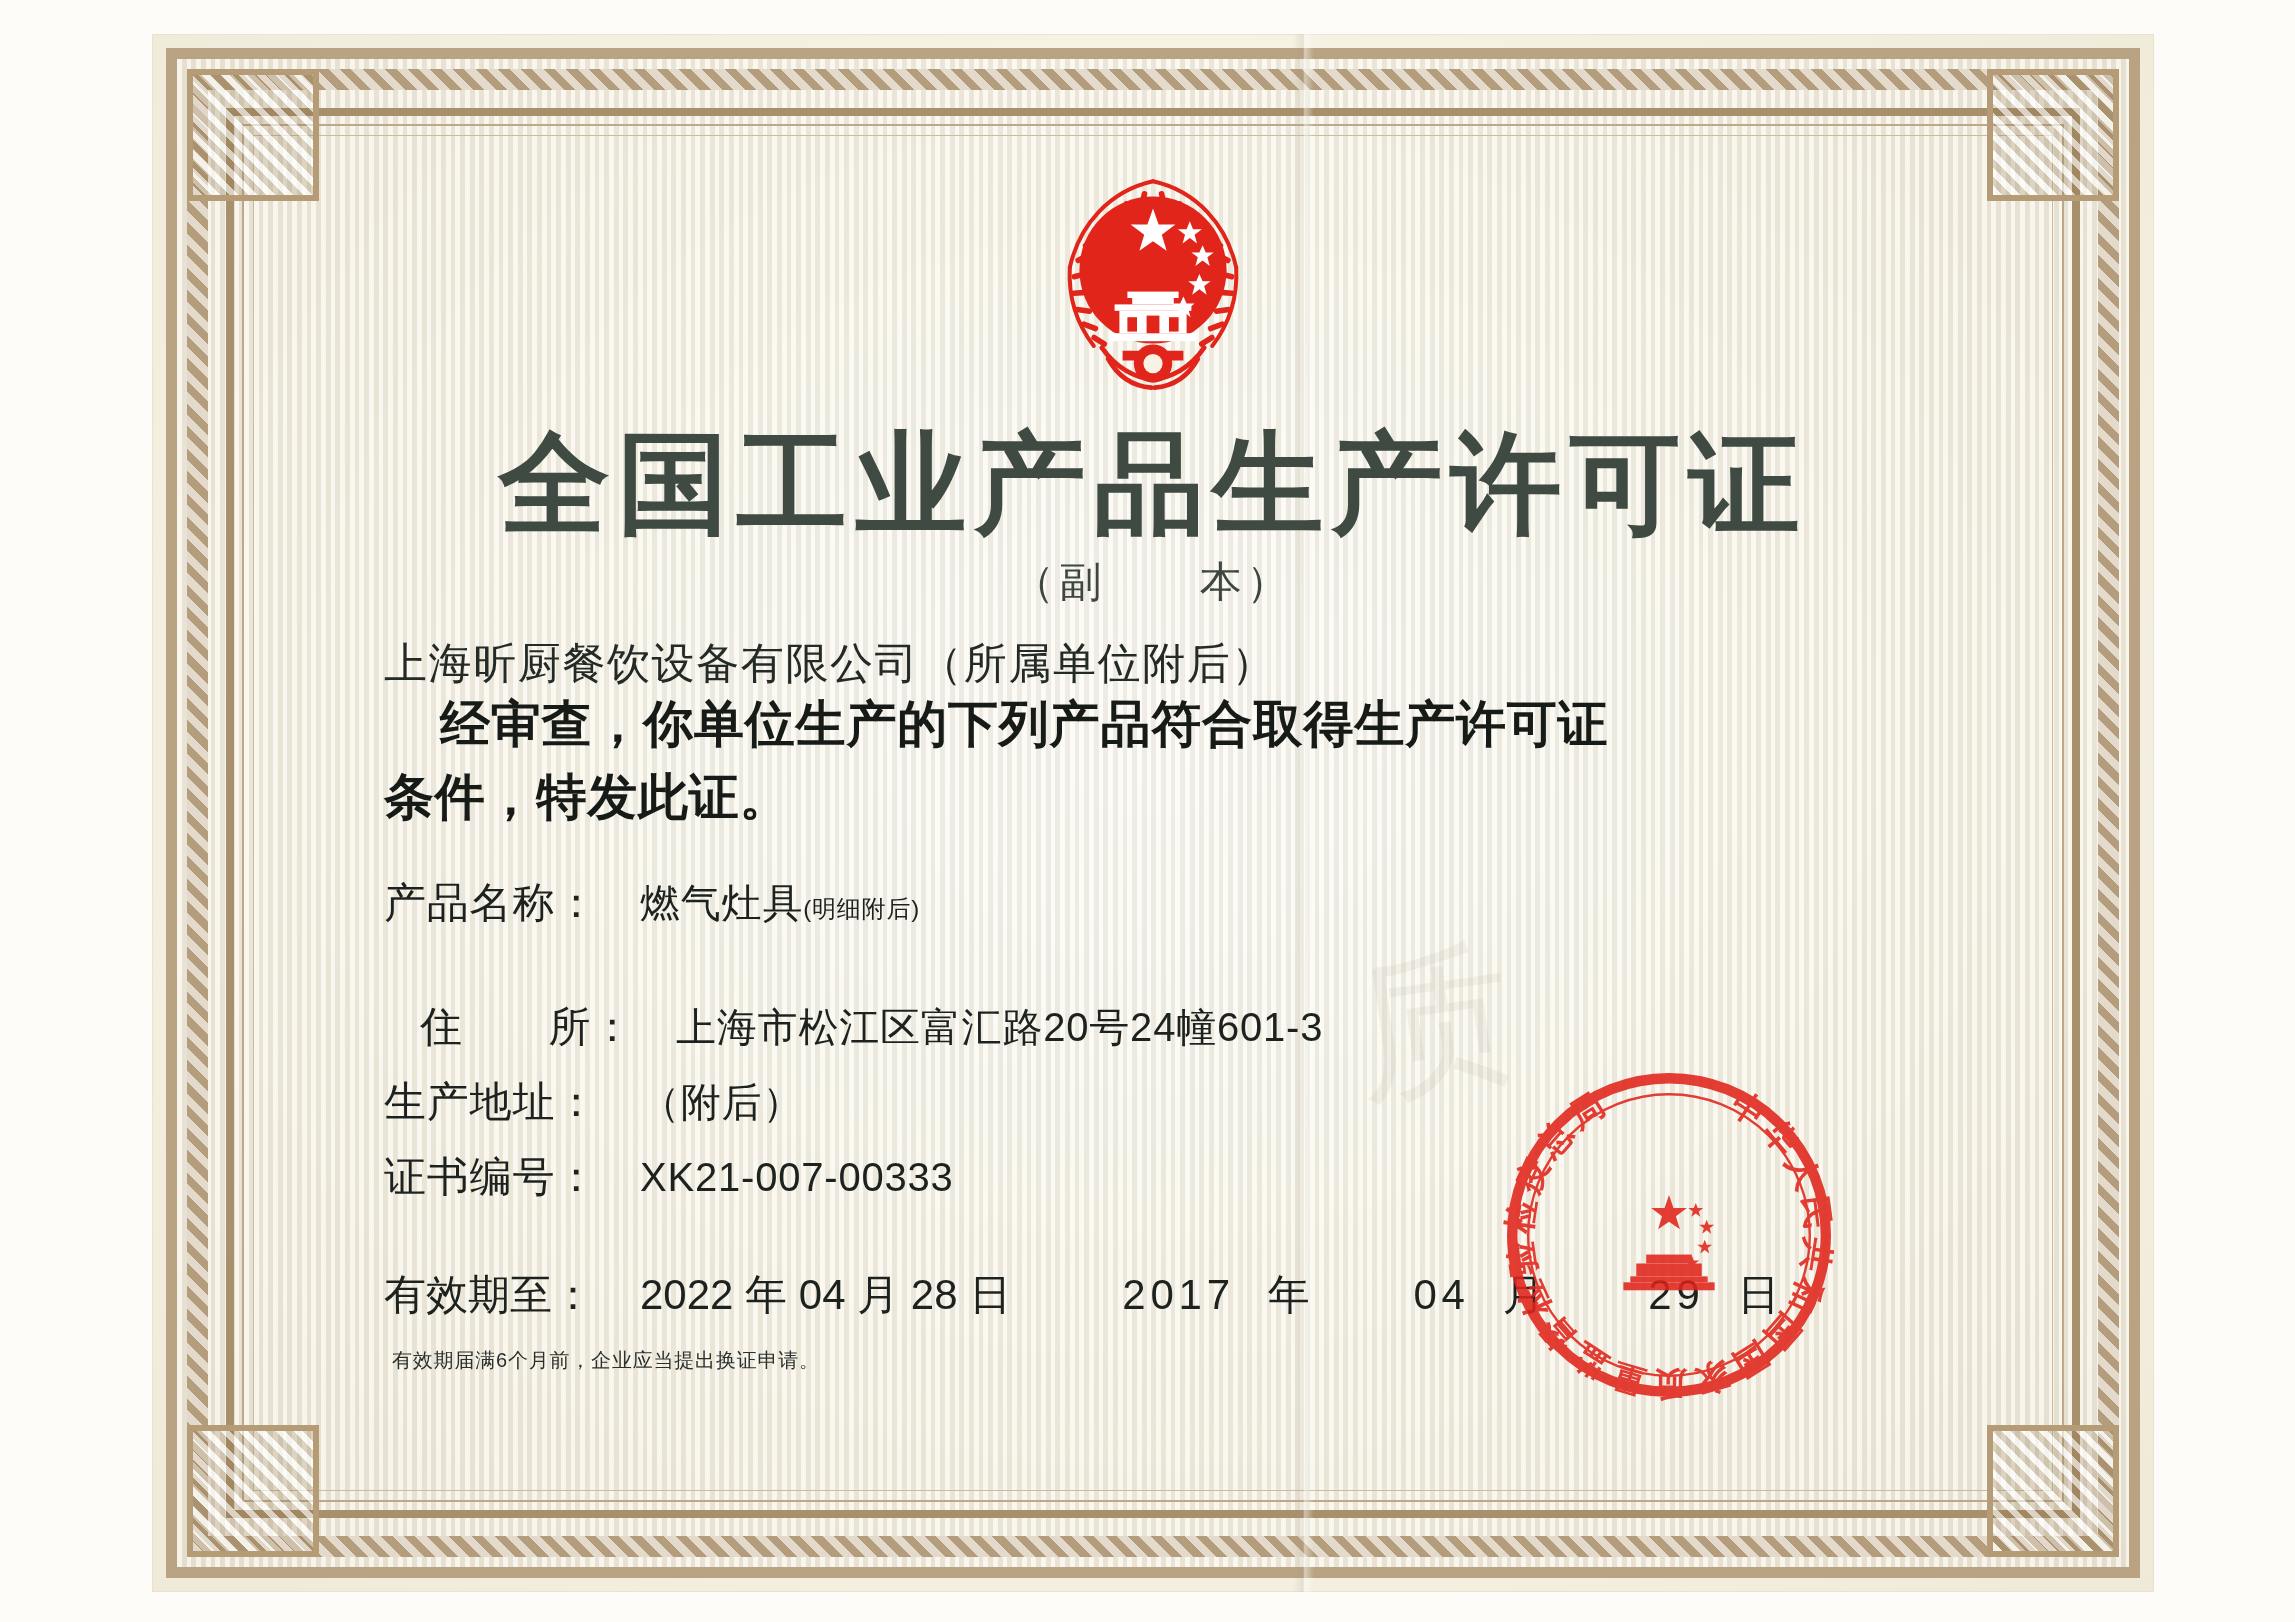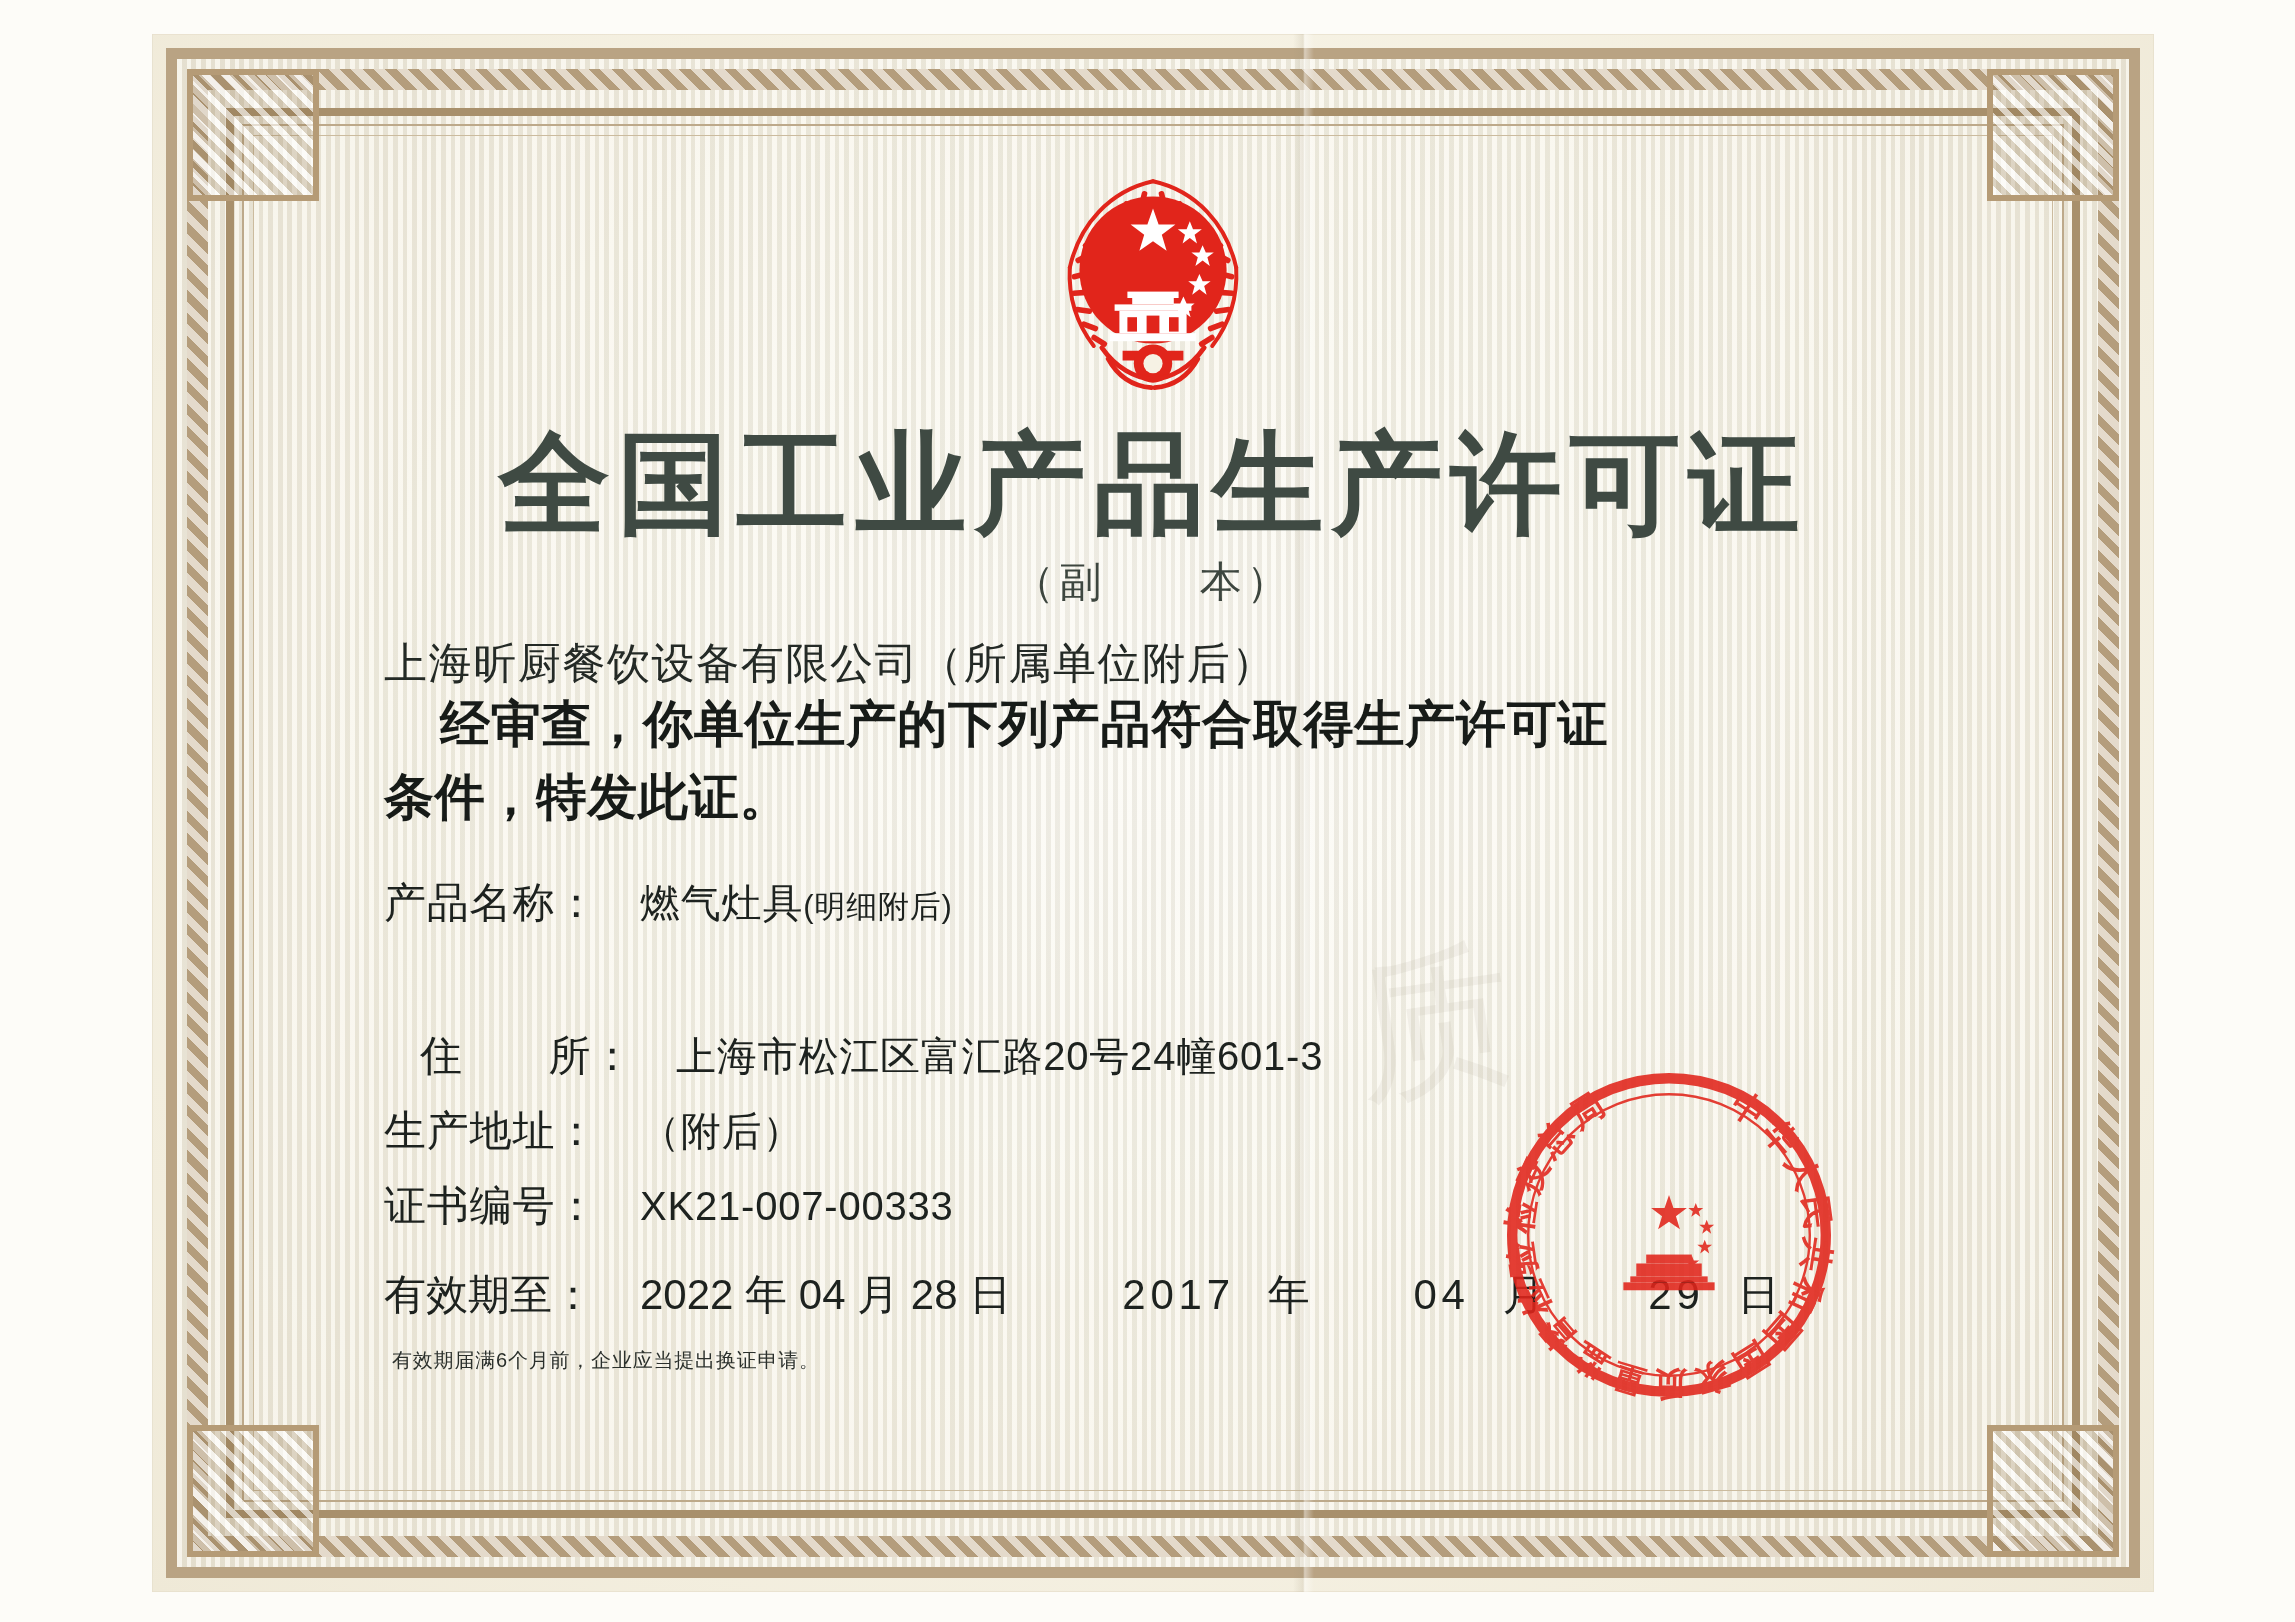--- a/index.html
+++ b/index.html
@@ -200,24 +200,24 @@
   }
   .field .lbl {
     width: 256px;
     display: inline-block;
     white-space: pre;
   }
   .field .val {
     font-size: 40px;
   }
   .field .val .small {
-    font-size: 31px;
-  }
-
-  .row-product { margin-bottom: 97px; }
+    font-size: 24px;
+  }
+
+  .row-product { margin-bottom: 68px; }
   .row-addr    { margin-bottom: 19px; padding-left: 36px; }
   .row-prodaddr{ margin-bottom: 19px; }
   .row-certno  { margin-bottom: 13px; }
 
   .expiry-row {
     position: absolute;
     left: 112px;
     right: 48px;
     top: 1113px;
     display: flex;

